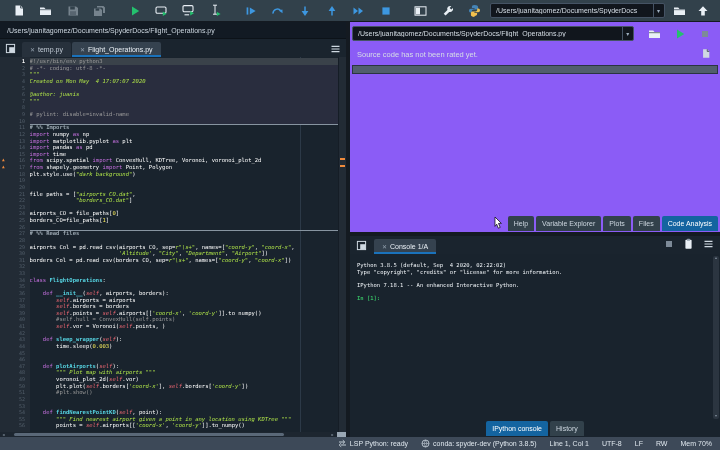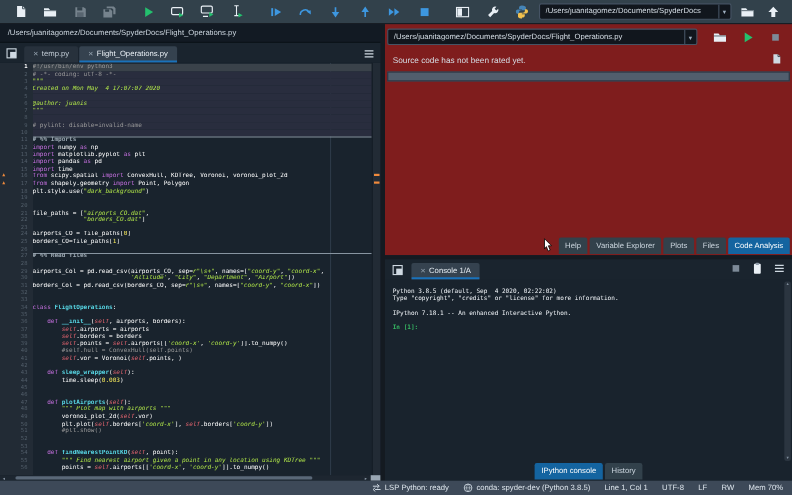--- a/index.html
+++ b/index.html
@@ -52,21 +52,21 @@
   .hscroll{position:absolute;left:0;top:410px;width:346px;height:5px;background:#1d2630}
   .hs-arrow{position:absolute;top:0;width:7px;height:5px;font-size:4px;line-height:5px;color:#8a97a5;text-align:center}
   .hs-thumb{position:absolute;left:14px;width:270px;height:3px;top:1px;background:#5a6878;border-radius:2px}
   .hs-corner{position:absolute;right:0;top:0;width:9px;height:5px;background:#9aa7b4}
 
   
   .vsplit{position:absolute;left:346px;top:22px;width:4px;height:415px;background:#141a21}
   .hsplit{position:absolute;left:350px;top:232px;width:370px;height:4px;background:#141a21}
 
   
-  .analysis-pane{position:absolute;left:350px;top:22px;width:370px;height:210px;background:#7f1d1d}
+  .analysis-pane{position:absolute;left:350px;top:22px;width:370px;height:210px;background:#8b5cf6}
   .ap-toolbar{position:absolute;left:2px;top:4px;right:2px;height:15px;display:flex;align-items:center}
   .ap-combo{width:288px}
   .ap-btn{width:26px;height:15px;display:flex;align-items:center;justify-content:center;background:none;border:none}
   .ap-message{position:absolute;left:7px;top:28px;font-size:7.5px;color:#d6dee6}
   .ap-log{position:absolute;right:9px;top:26px}
   .ap-progress{position:absolute;left:2px;right:2px;top:43px;height:9px;background:#515e6d;border:1px solid #2a3442}
   .ap-tabs{position:absolute;right:2px;bottom:1px;display:flex;gap:2px}
   .ptab{height:15px;padding:0 6px;font-size:7px;line-height:15px;background:#32414B;color:#cdd7e0;border-radius:2px 2px 0 0}
   .ptab.active{background:#1464A0;color:#ffffff}
 

